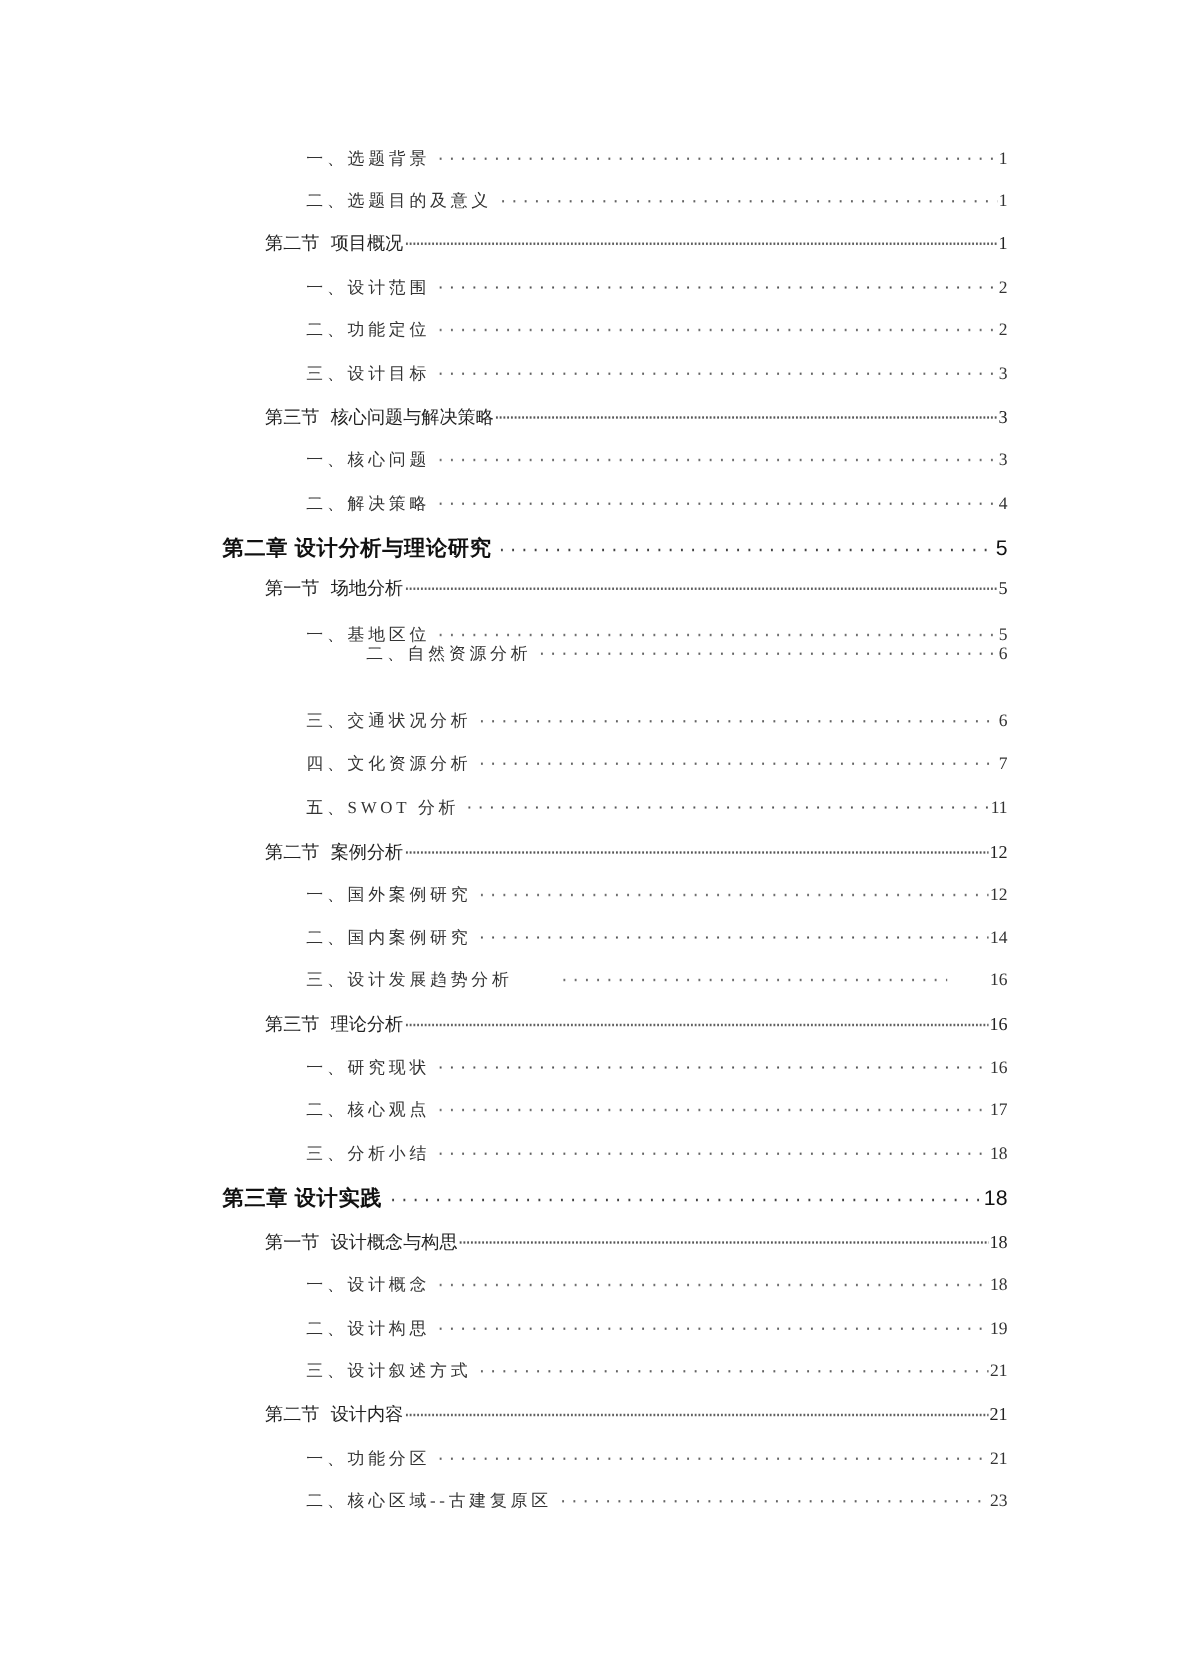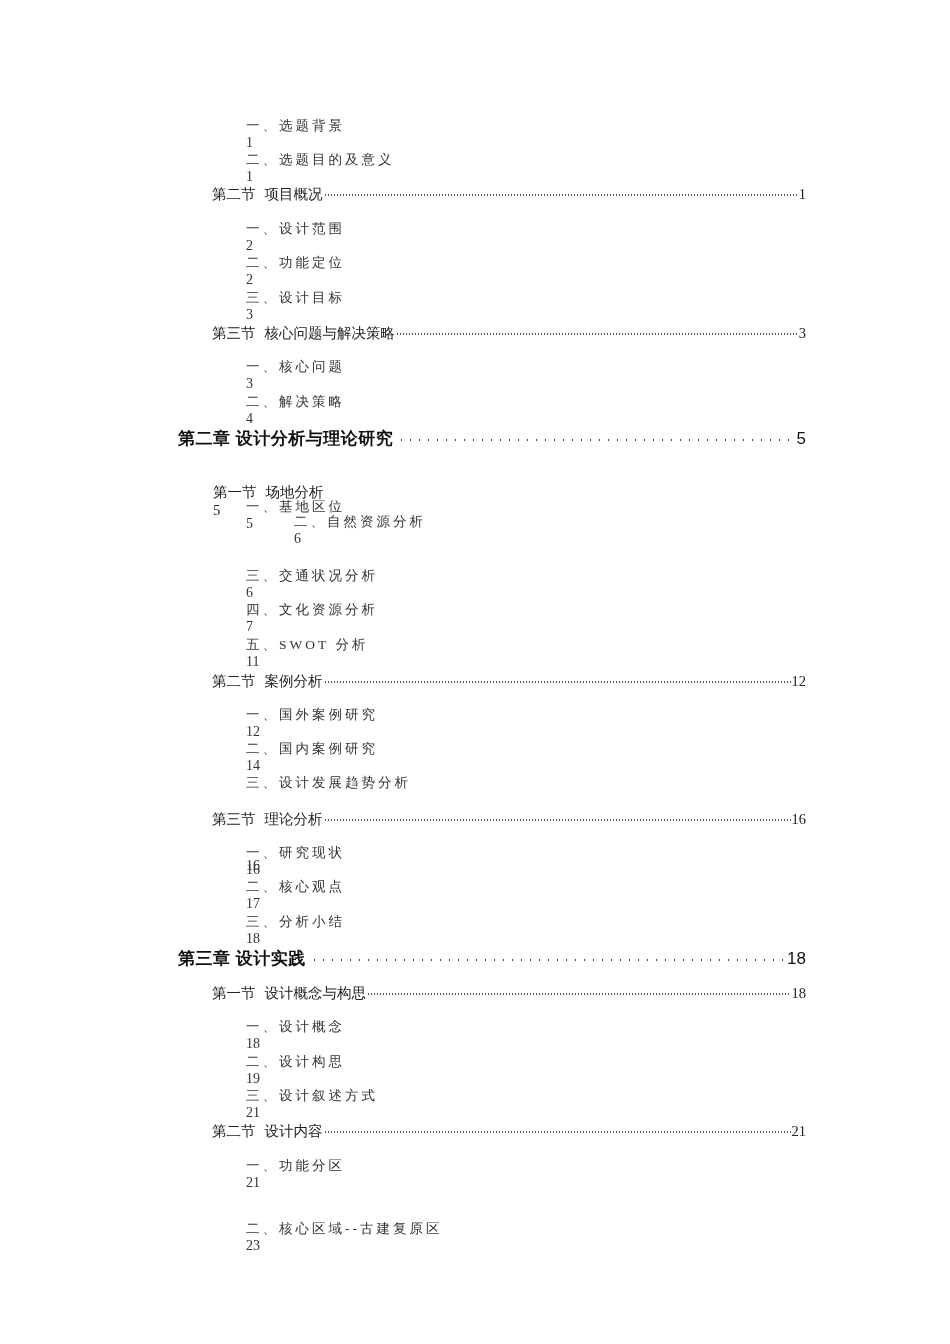--- a/index.html
+++ b/index.html
@@ -91,21 +91,20 @@
       background-size: 3px 1.5px;
       background-repeat: repeat-x;
     }
 
     
     .lvl-3 {
       left: 245px;
       font-family: "Liberation Serif", "DejaVu Serif", serif;
       font-size: 13.5px;
       color: #333;
-      flex-direction: column;
     }
     .lvl-3 .title { letter-spacing: 3px; }
     .lvl-3 .page-num { letter-spacing: 0; font-size: 14px; }
     .lvl-3 .leader::before {
       bottom: 3px;
       height: 2px;
       background-image: radial-gradient(circle, #555 0.7px, transparent 0.95px);
       background-size: 9px 2px;
       background-repeat: repeat-x;
       background-position: 3px 0;
@@ -159,21 +158,21 @@
       <div class="toc-row lvl-3" style="top: 276px;">
         <span class="title">二、解决策略</span>
         <span class="leader"></span>
         <span class="page-num">4</span>
       </div>
       <div class="toc-row lvl-1" style="top: 310px;">
         <span class="title">第二章  设计分析与理论研究</span>
         <span class="leader"></span>
         <span class="page-num">5</span>
       </div>
-      <div class="toc-row lvl-2" style="top: 366px; flex-direction: column;">
+      <div class="toc-row lvl-2" style="top: 343px;">
         <span class="title"><span class="sec-no">第一节</span><span>场地分析</span></span>
         <span class="leader"></span>
         <span class="page-num">5</span>
       </div>
       <div class="toc-row lvl-3" style="top: 381px;">
         <span class="title">一、基地区位</span>
         <span class="leader"></span>
         <span class="page-num">5</span>
       </div>
       <div class="toc-row lvl-3" style="top: 396px; margin-left: 48px;">
@@ -264,19 +263,19 @@
       <div class="toc-row lvl-2" style="top: 1004px;">
         <span class="title"><span class="sec-no">第二节</span><span>设计内容</span></span>
         <span class="leader"></span>
         <span class="page-num">21</span>
       </div>
       <div class="toc-row lvl-3" style="top: 1040px;">
         <span class="title">一、功能分区</span>
         <span class="leader"></span>
         <span class="page-num">21</span>
       </div>
-      <div class="toc-row lvl-3" style="top: 1074px; margin-top: 29px;">
+      <div class="toc-row lvl-3" style="top: 1074px;">
         <span class="title">二、核心区域--古建复原区</span>
         <span class="leader"></span>
         <span class="page-num">23</span>
       </div>
     </div>
 </div>
 
 </body></html>

